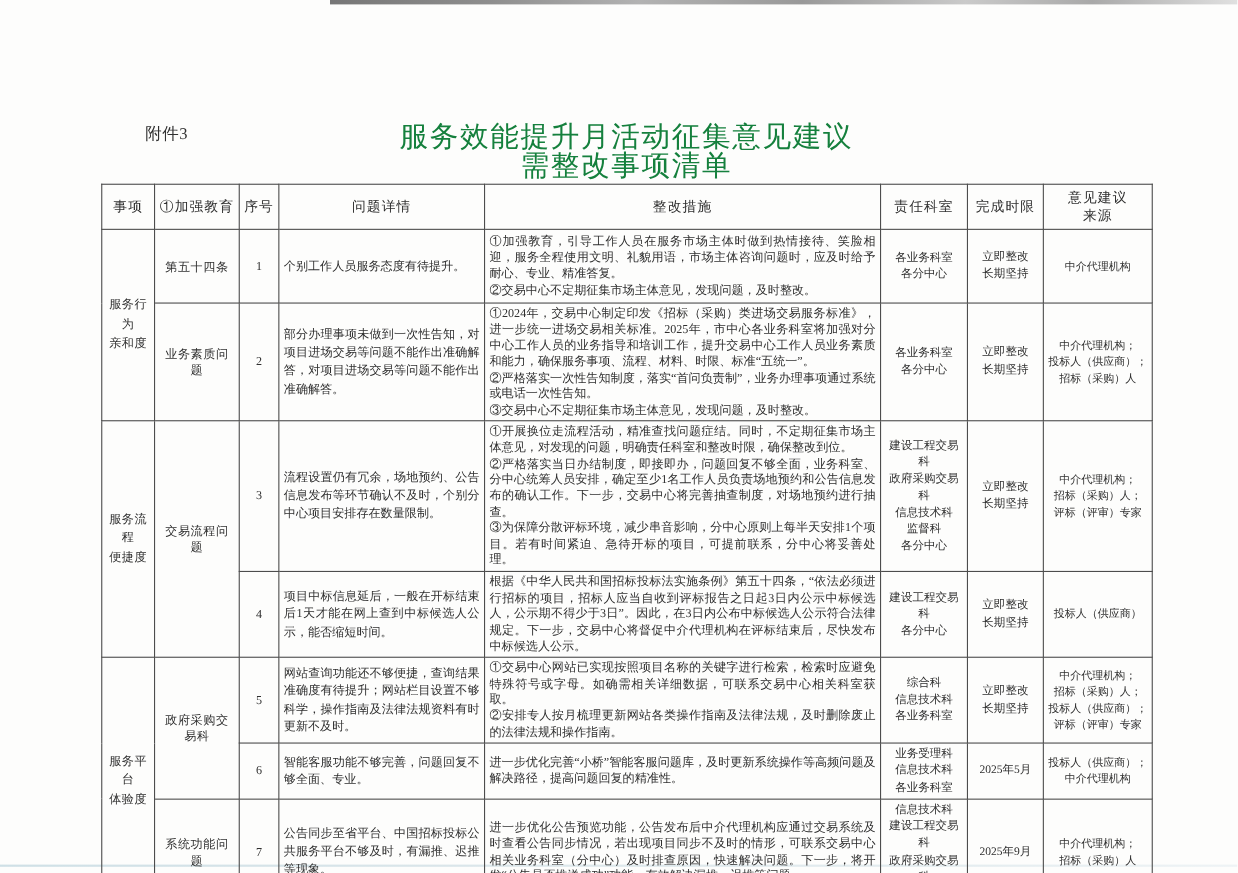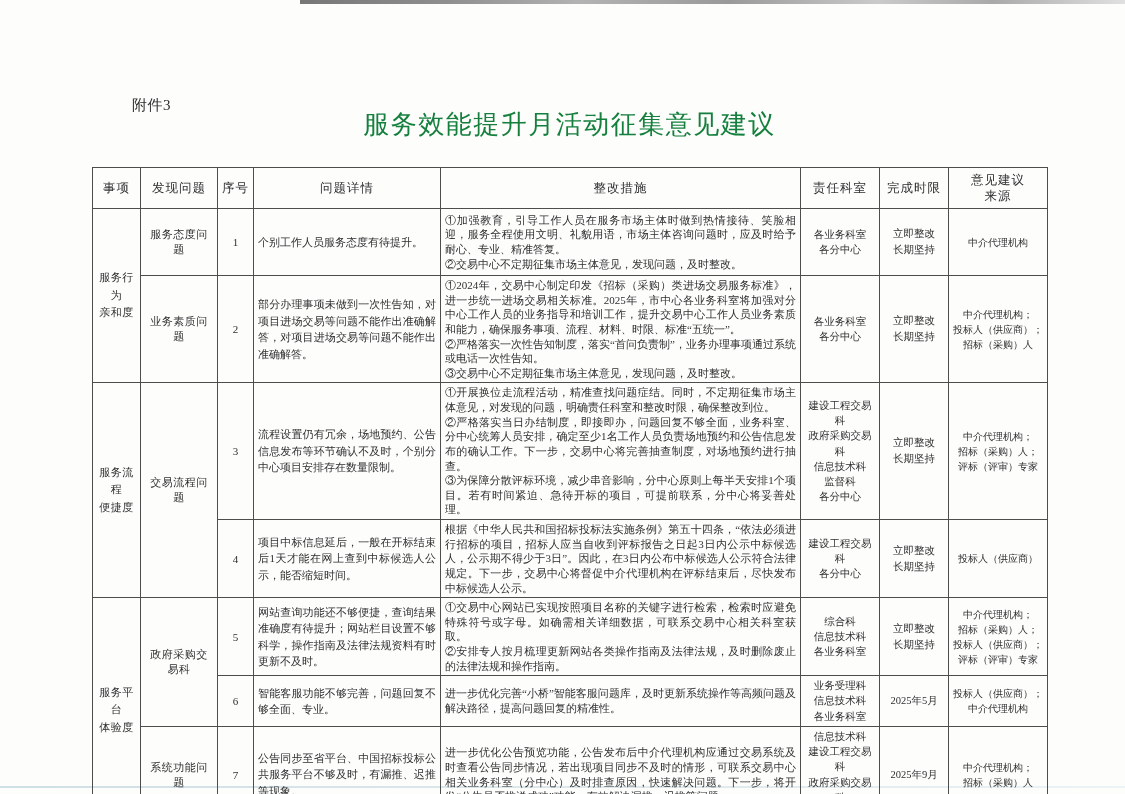--- a/index.html
+++ b/index.html
@@ -15,21 +15,21 @@
   .scan-top{
     position:absolute;top:0;left:300px;right:0;height:4px;
     background:linear-gradient(to right,#4a4a4a 0%,#6a6a6a 18%,#9a9a9a 34%,#787878 52%,#b9b9b9 70%,#8d8d8d 84%,#d7d7d7 100%);
     opacity:.75;
   }
   .scan-bottom{
     position:absolute;left:0;right:0;bottom:6px;height:2px;
     background:linear-gradient(to right,#cfe0e6 0%,#dbe6ea 40%,#e3ecef 75%,#eef3f5 100%);
   }
   .attachment{
-    position:absolute;left:92px;top:96px;
+    position:absolute;left:92px;top:112px;
     font-size:15px;letter-spacing:.5px;padding-left:40px;
   }
   .title-block{
     position:absolute;left:92px;top:112px;width:955px;
     text-align:center;font-weight:normal;font-size:26px;
     line-height:26px;letter-spacing:1.5px;color:#15803d;
   }
   table.main{
     position:absolute;left:92px;top:167px;
     border-collapse:collapse;table-layout:fixed;width:955px;
@@ -57,50 +57,51 @@
 
 <div class="page">
 
   <div class="scan-top"></div>
   <div class="scan-bottom"></div>
 
   <div class="attachment">附件3</div>
 
   <div class="title-block">
     <div>服务效能提升月活动征集意见建议</div>
+    <div>需整改事项清单</div>
   </div>
 
   <table class="main">
     <colgroup>
       <col style="width:48px">
         <col style="width:77px">
         <col style="width:36px">
         <col style="width:187px">
       <col style="width:360px">
         <col style="width:79px">
         <col style="width:69px">
         <col style="width:99px">
     </colgroup>
     <tbody>
         <tr style="height:41px">
       <th class="hdr">事项</th>
-      <th class="hdr">发现问题</th>
+      <th class="hdr">①加强教育</th>
       <th class="hdr">序号</th>
       <th class="hdr">问题详情</th>
       <th class="hdr">整改措施</th>
       <th class="hdr">责任科室</th>
       <th class="hdr">完成时限</th>
       <th class="hdr">意见建议
 来源</th>
     </tr>
 
     <tr style="height:67px">
       <td class="c item-cell" rowspan="2">服务行为
 亲和度</td>
-      <td class="c cat-cell">服务态度问题</td>
+      <td class="c cat-cell">第五十四条</td>
       <td class="c seq-cell">1</td>
       <td class="detail-cell">个别工作人员服务态度有待提升。</td>
       <td class="measures-cell">①加强教育，引导工作人员在服务市场主体时做到热情接待、笑脸相迎，服务全程使用文明、礼貌用语，市场主体咨询问题时，应及时给予耐心、专业、精准答复。
 ②交易中心不定期征集市场主体意见，发现问题，及时整改。</td>
       <td class="c dept-cell">各业务科室
 各分中心</td>
       <td class="c deadline-cell">立即整改
 长期坚持</td>
       <td class="c source-cell">中介代理机构</td>
     </tr>

